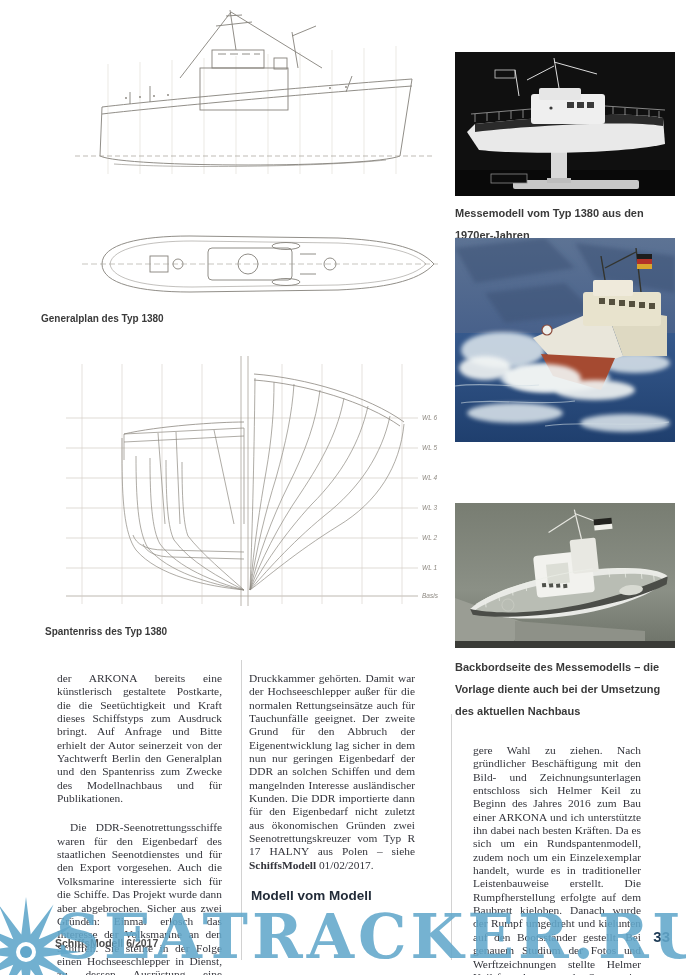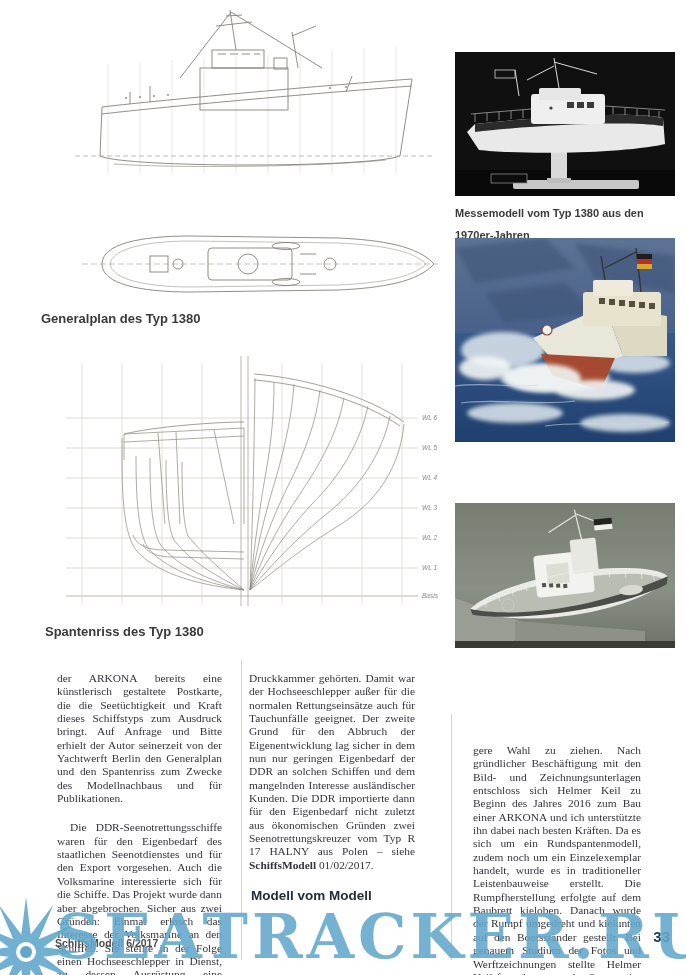--- a/index.html
+++ b/index.html
@@ -5,21 +5,21 @@
   html,body{margin:0;padding:0;}
   .page{
     position:relative;width:686px;height:975px;background:#ffffff;
     overflow:hidden;font-family:"Liberation Serif","DejaVu Serif",serif;
   }
   
   .drawing{position:absolute;}
   .drawing svg{display:block;}
   .fig-caption{
     position:absolute;font-family:"Liberation Sans","DejaVu Sans",sans-serif;
-    font-weight:bold;font-size:13px;line-height:13.5px;color:#3a3a3a;
+    font-weight:bold;font-size:10px;line-height:13.5px;color:#3a3a3a;
   }
   
   .photo{position:absolute;left:455px;width:220px;overflow:hidden;}
   .photo svg{display:block;}
   .photo-caption{
     position:absolute;left:455px;width:212px;
     font-family:"Liberation Sans","DejaVu Sans",sans-serif;
     font-weight:bold;font-size:11px;line-height:22px;color:#3a3a3a;
   }
   
@@ -369,20 +369,21 @@
           <line x1="156" y1="71" x2="156" y2="79"></line>
             <line x1="172" y1="73" x2="172" y2="81"></line>
           <line x1="188" y1="76" x2="188" y2="84"></line>
             <line x1="200" y1="80" x2="200" y2="87"></line>
         </g>
         <circle cx="52" cy="96" r="6" fill="none" stroke="#c6c9c0" stroke-width="1"></circle>
         <ellipse cx="176" cy="94" rx="12" ry="5" fill="#d8dad2"></ellipse>
       </g>
     </svg>
   </div>
+  <div class="photo-caption" style="top:656px;">Backbordseite des Messemodells – die Vorlage diente auch bei der Umsetzung des aktuellen Nachbaus</div>
 
   <div class="col" style="left:41px;top:656px;width:197px;">
     <p>der ARKONA bereits eine künstlerisch gestaltete Postkarte, die die Seetüchtigkeit und Kraft dieses Schiffstyps zum Ausdruck bringt. Auf Anfrage und Bitte erhielt der Autor seinerzeit von der Yachtwerft Berlin den Generalplan und den Spantenriss zum Zwecke des Modellnachbaus und für Publikationen.</p>
     <p class="indent gap">Die DDR-Seenotrettungsschiffe waren für den Eigenbedarf des staatlichen Seenotdienstes und für den Export vorgesehen. Auch die Volksmarine interessierte sich für die Schiffe. Das Projekt wurde dann aber abgebrochen. Sicher aus zwei Gründen: Einmal erlosch das Interesse der Volksmarine an den Schiffen. Sie stellte in der Folge einen Hochseeschlepper in Dienst, zu dessen Ausrüstung eine Taucherglocke und eine</p>
   </div>
 
   <div class="col" style="left:233px;top:656px;width:198px;">
     <p><span>Druckkammer gehörten. Damit war der Hochseeschlepper außer für die normalen Rettungseinsätze auch für Tauchunfälle geeignet. Der zweite Grund für den Abbruch der Eigenentwicklung lag sicher in dem nun nur geringen Eigenbedarf der DDR an solchen Schiffen und dem mangelnden Interesse ausländischer Kunden. Die DDR importierte dann für den Eigenbedarf nicht zuletzt aus ökonomischen Gründen zwei Seenotrettungskreuzer vom Typ R 17 HALNY aus Polen – siehe </span><b>SchiffsModell</b><span> 01/02/2017.</span></p>
     <div class="art-heading">Modell vom Modell</div>
   </div>

